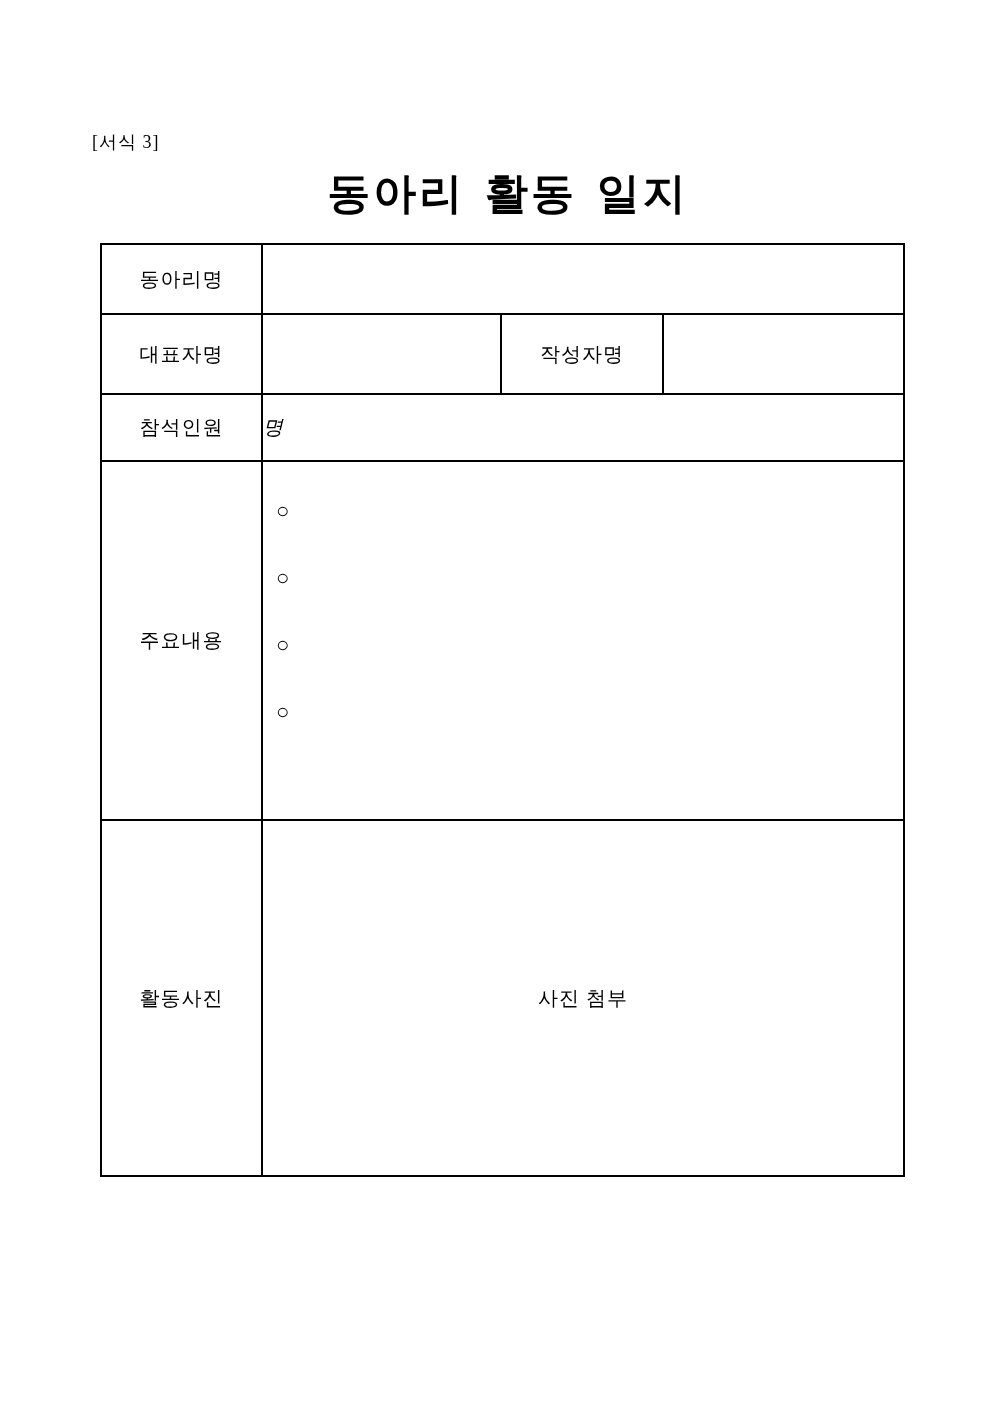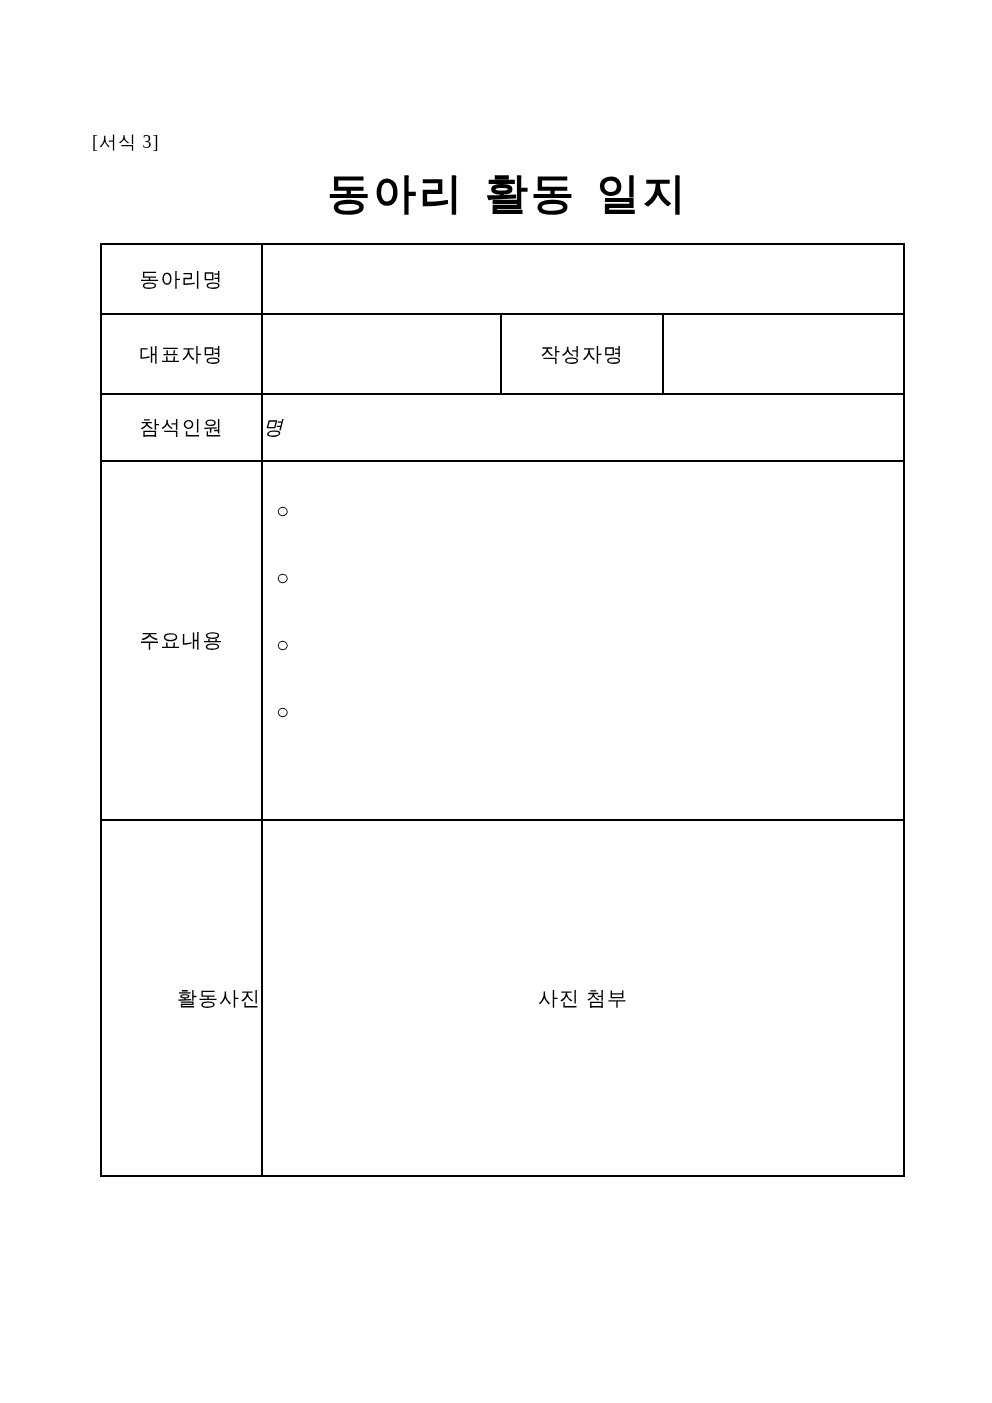--- a/index.html
+++ b/index.html
@@ -137,19 +137,19 @@
         <div class="bullets-stack">
           <span class="bullet">○</span>
           <span class="bullet">○</span>
           <span class="bullet">○</span>
           <span class="bullet">○</span>
         </div>
       </td>
     </tr>
 
     <tr class="row-photo">
-      <td class="label-cell" style="border-color: rgb(0, 0, 0); text-align: right;">활동사진</td>
+      <td class="label-cell" style="border-color: rgb(0, 0, 0);">활동사진</td>
       <td class="value-cell photo-cell" colspan="3" style="border-color: rgb(0, 0, 0); border-radius: 6px;">
         <span>사진 첨부</span>
       </td>
     </tr>
   </tbody>
 </table>
 
 </body></html>

